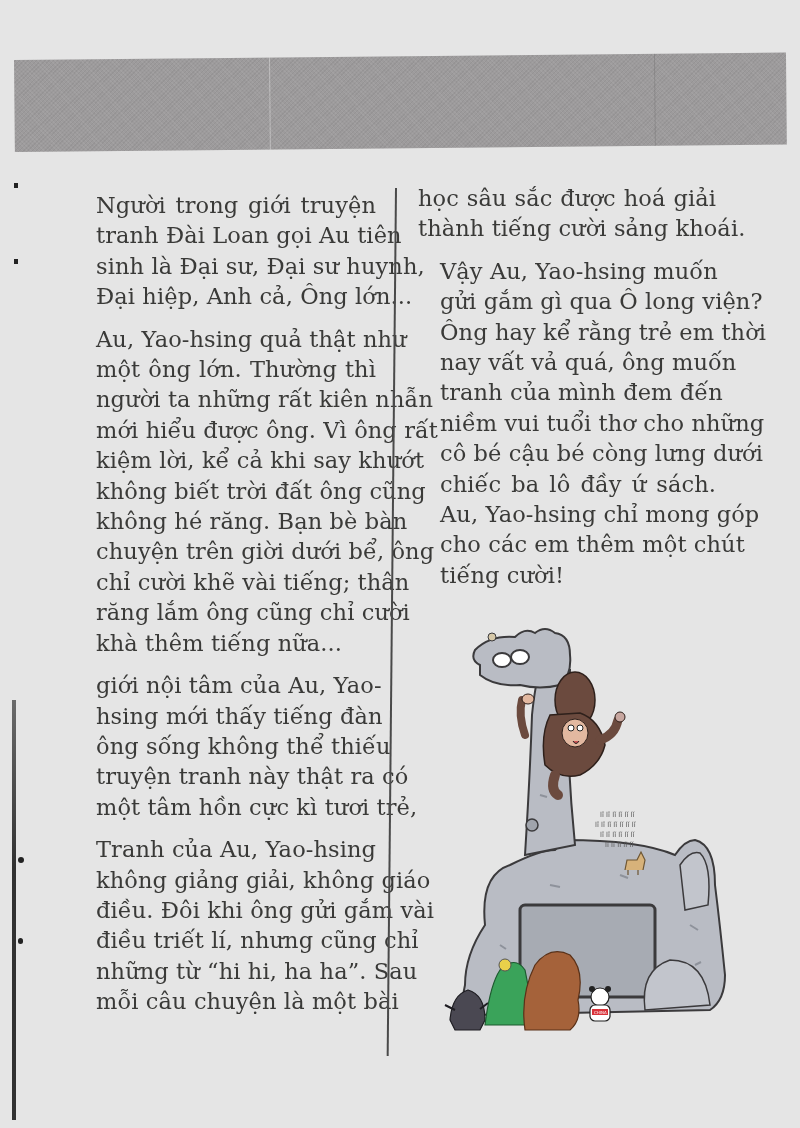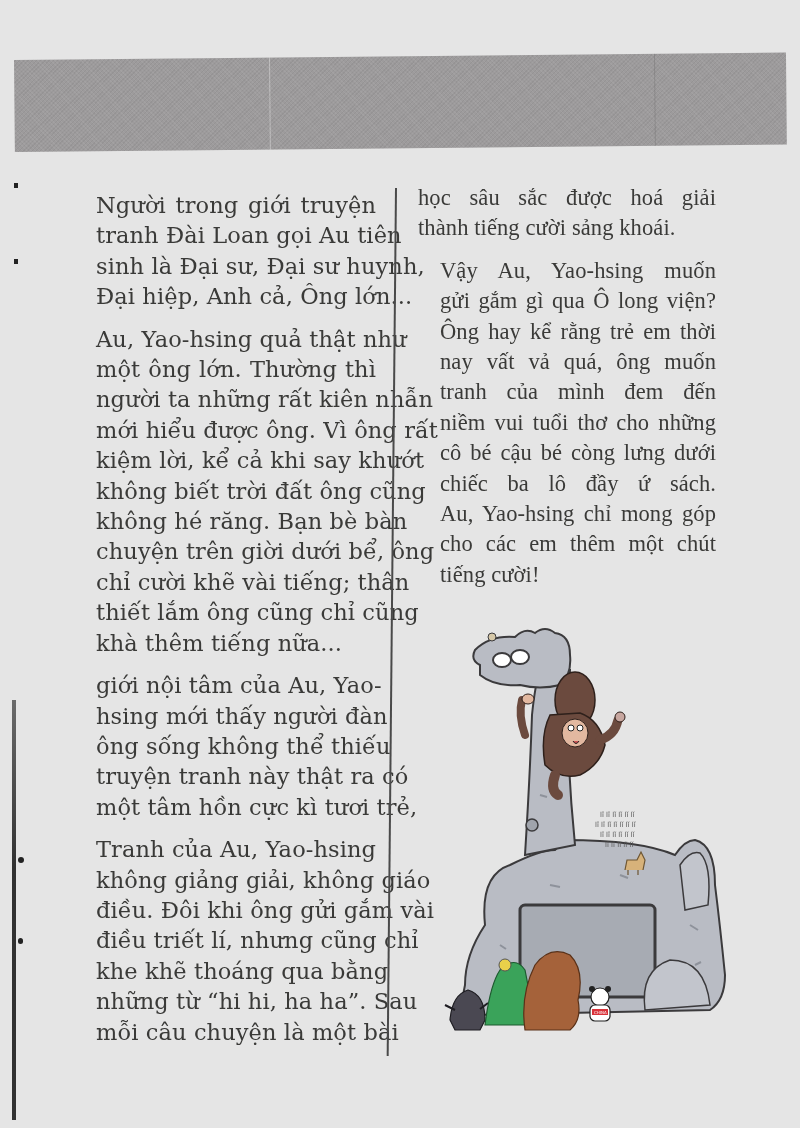--- a/index.html
+++ b/index.html
@@ -23,21 +23,21 @@
     background: linear-gradient(#555 0, #111 40%, #111 100%);
     opacity: 0.85;
   }
   .edge-mark { position: absolute; width: 4px; height: 5px; background: #222; }
 
   .column {
     position: absolute; font-size: 22.5px; line-height: 30.4px; text-align: justify;
     letter-spacing: 0.1px;
   }
   .col-left { left: 74px; top: 190px; width: 302px; }
-  .col-right { left: 418px; top: 183px; width: 298px; font-family: Liberation Serif, serif; }
+  .col-right { left: 418px; top: 183px; width: 298px; }
   .para { text-indent: 22px; margin-bottom: 12px; }
   .para.cont { text-indent: 0; }
   .line { display: block; text-align: justify; text-align-last: justify; white-space: nowrap; }
   .line.last { text-align-last: left; }
 
   .divider {
     position: absolute; left: 395px; top: 188px; width: 2px; height: 868px;
     background: #4a4a4a; transform: rotate(0.55deg); transform-origin: top left;
   }
 
@@ -69,36 +69,35 @@
     <div class="para">
       <span class="line">Au, Yao-hsing quả thật như</span>
       <span class="line">một ông lớn. Thường thì</span>
       <span class="line">người ta những rất kiên nhẫn</span>
       <span class="line">mới hiểu được ông. Vì ông rất</span>
       <span class="line">kiệm lời, kể cả khi say khướt</span>
       <span class="line">không biết trời đất ông cũng</span>
       <span class="line">không hé răng. Bạn bè bàn</span>
       <span class="line">chuyện trên giời dưới bể, ông</span>
       <span class="line">chỉ cười khẽ vài tiếng; thân</span>
-      <span class="line">thiết lắm ông cũng chỉ cũng</span>
+      <span class="line">răng lắm ông cũng chỉ cười</span>
       <span class="line last">khà thêm tiếng nữa...</span>
     </div>
     <div class="para">
       <span class="line">giới nội tâm của Au, Yao-</span>
-      <span class="line">hsing mới thấy người đàn</span>
+      <span class="line">hsing mới thấy tiếng đàn</span>
       <span class="line">ông sống không thể thiếu</span>
       <span class="line">truyện tranh này thật ra có</span>
       <span class="line">một tâm hồn cực kì tươi trẻ,</span>
     </div>
     <div class="para">
       <span class="line">Tranh của Au, Yao-hsing</span>
       <span class="line">không giảng giải, không giáo</span>
       <span class="line">điều. Đôi khi ông gửi gắm vài</span>
       <span class="line">điều triết lí, nhưng cũng chỉ</span>
-      <span class="line">khe khẽ thoáng qua bằng</span>
       <span class="line">những từ “hi hi, ha ha”. Sau</span>
       <span class="line">mỗi câu chuyện là một bài</span>
     </div>
   </div>
 
   <div class="divider"></div>
 
   <div class="column col-right">
     <div class="para cont">
       <span class="line">học sâu sắc được hoá giải</span>

